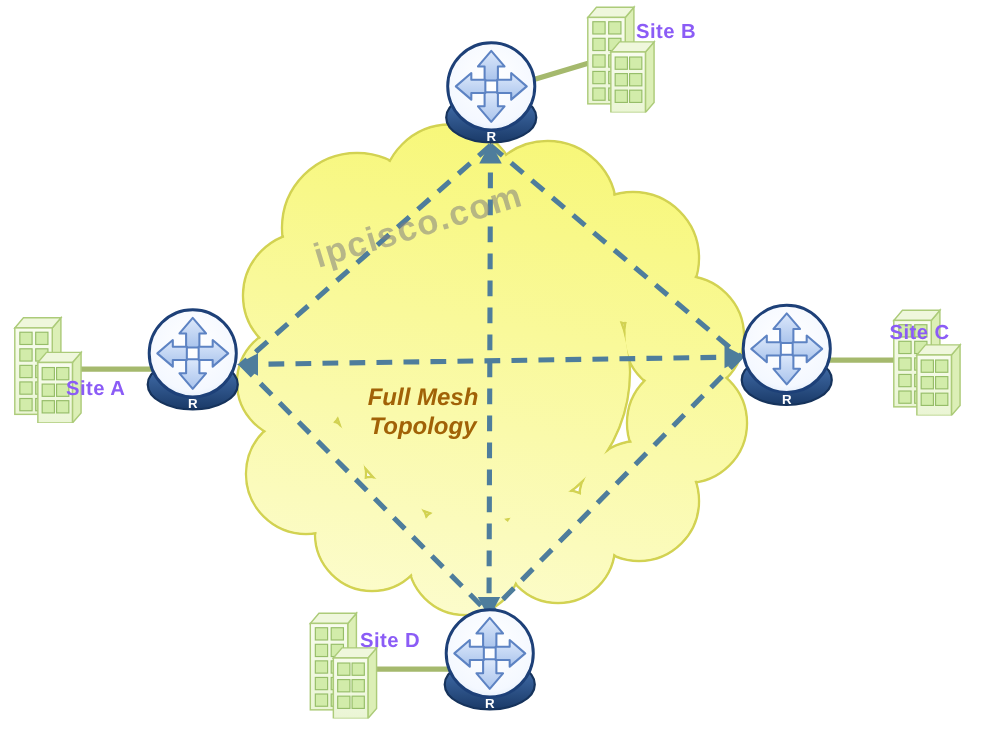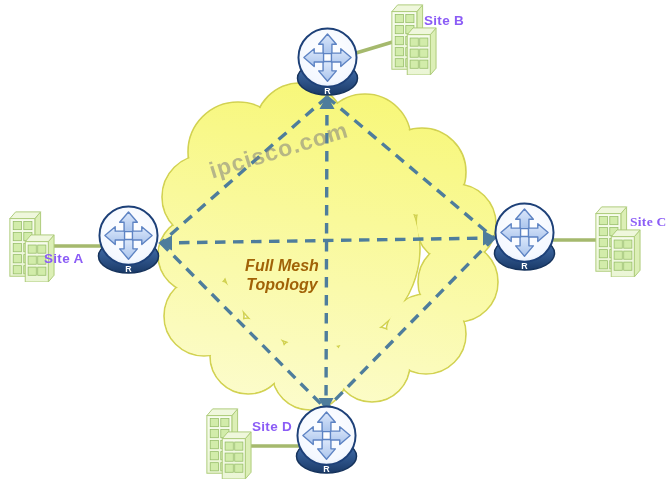--- a/index.html
+++ b/index.html
@@ -226,21 +226,21 @@
       <g fill="#d2ecaa" stroke="#96bd68" stroke-width="0.8">
         <rect x="23" y="37.5" width="8.5" height="8.5"></rect>
           <rect x="33" y="37.5" width="8.5" height="8.5"></rect>
         <rect x="23" y="49" width="8.5" height="8.5"></rect>
           <rect x="33" y="49" width="8.5" height="8.5"></rect>
         <rect x="23" y="60.5" width="8.5" height="8.5"></rect>
           <rect x="33" y="60.5" width="8.5" height="8.5"></rect>
       </g>
     </svg>
   </div>
-  <div class="site-label" style="left:630px;top:214px;font-family:Liberation Serif, serif;">Site C</div>
+  <div class="site-label" style="left:593px;top:214px;">Site C</div>
 
   <div class="building" style="left:203px;top:406px;">
     <svg viewBox="0 0 52 76" width="50" height="73">
       <g stroke="#accb79" stroke-width="1">
         <polygon points="30,10 36,3 36,63 30,70" fill="#dcefb6"></polygon>
         <polygon points="4,10 10,3 36,3 30,10" fill="#eff7dc"></polygon>
         <rect x="4" y="10" width="26" height="60" fill="url(#towerFace)"></rect>
       </g>
       <g fill="#d2ecaa" stroke="#96bd68" stroke-width="0.8">
         <rect x="7.5" y="13" width="8.5" height="8.5"></rect>
@@ -262,21 +262,21 @@
       <g fill="#d2ecaa" stroke="#96bd68" stroke-width="0.8">
         <rect x="23" y="37.5" width="8.5" height="8.5"></rect>
           <rect x="33" y="37.5" width="8.5" height="8.5"></rect>
         <rect x="23" y="49" width="8.5" height="8.5"></rect>
           <rect x="33" y="49" width="8.5" height="8.5"></rect>
         <rect x="23" y="60.5" width="8.5" height="8.5"></rect>
           <rect x="33" y="60.5" width="8.5" height="8.5"></rect>
       </g>
     </svg>
   </div>
-  <div class="site-label" style="left:252px;top:419px;">Site D</div>
+  <div class="site-label" style="left:240px;top:419px;">Site D</div>
 
   <div class="router" style="left:296px;top:27px;">
     <svg viewBox="0 0 64 72" width="63" height="71">
       <ellipse cx="32" cy="52" rx="30.5" ry="17" fill="url(#rimGrad)" stroke="#16335c" stroke-width="1.5"></ellipse>
       <circle cx="32" cy="31" r="29.5" fill="url(#faceGrad)" stroke="#1d4078" stroke-width="2"></circle>
       <g fill="url(#arrowGrad)" stroke="#5d83c3" stroke-width="1.4" stroke-linejoin="round">
         <path d="M32 7 L41 17.5 L36.5 17.5 L36.5 27 L27.5 27 L27.5 17.5 L23 17.5 Z"></path>
         <path d="M32 55 L41 44.5 L36.5 44.5 L36.5 35 L27.5 35 L27.5 44.5 L23 44.5 Z"></path>
         <path d="M8 31 L18.5 22 L18.5 26.5 L28 26.5 L28 35.5 L18.5 35.5 L18.5 40 Z"></path>
         <path d="M56 31 L45.5 22 L45.5 26.5 L36 26.5 L36 35.5 L45.5 35.5 L45.5 40 Z"></path>

